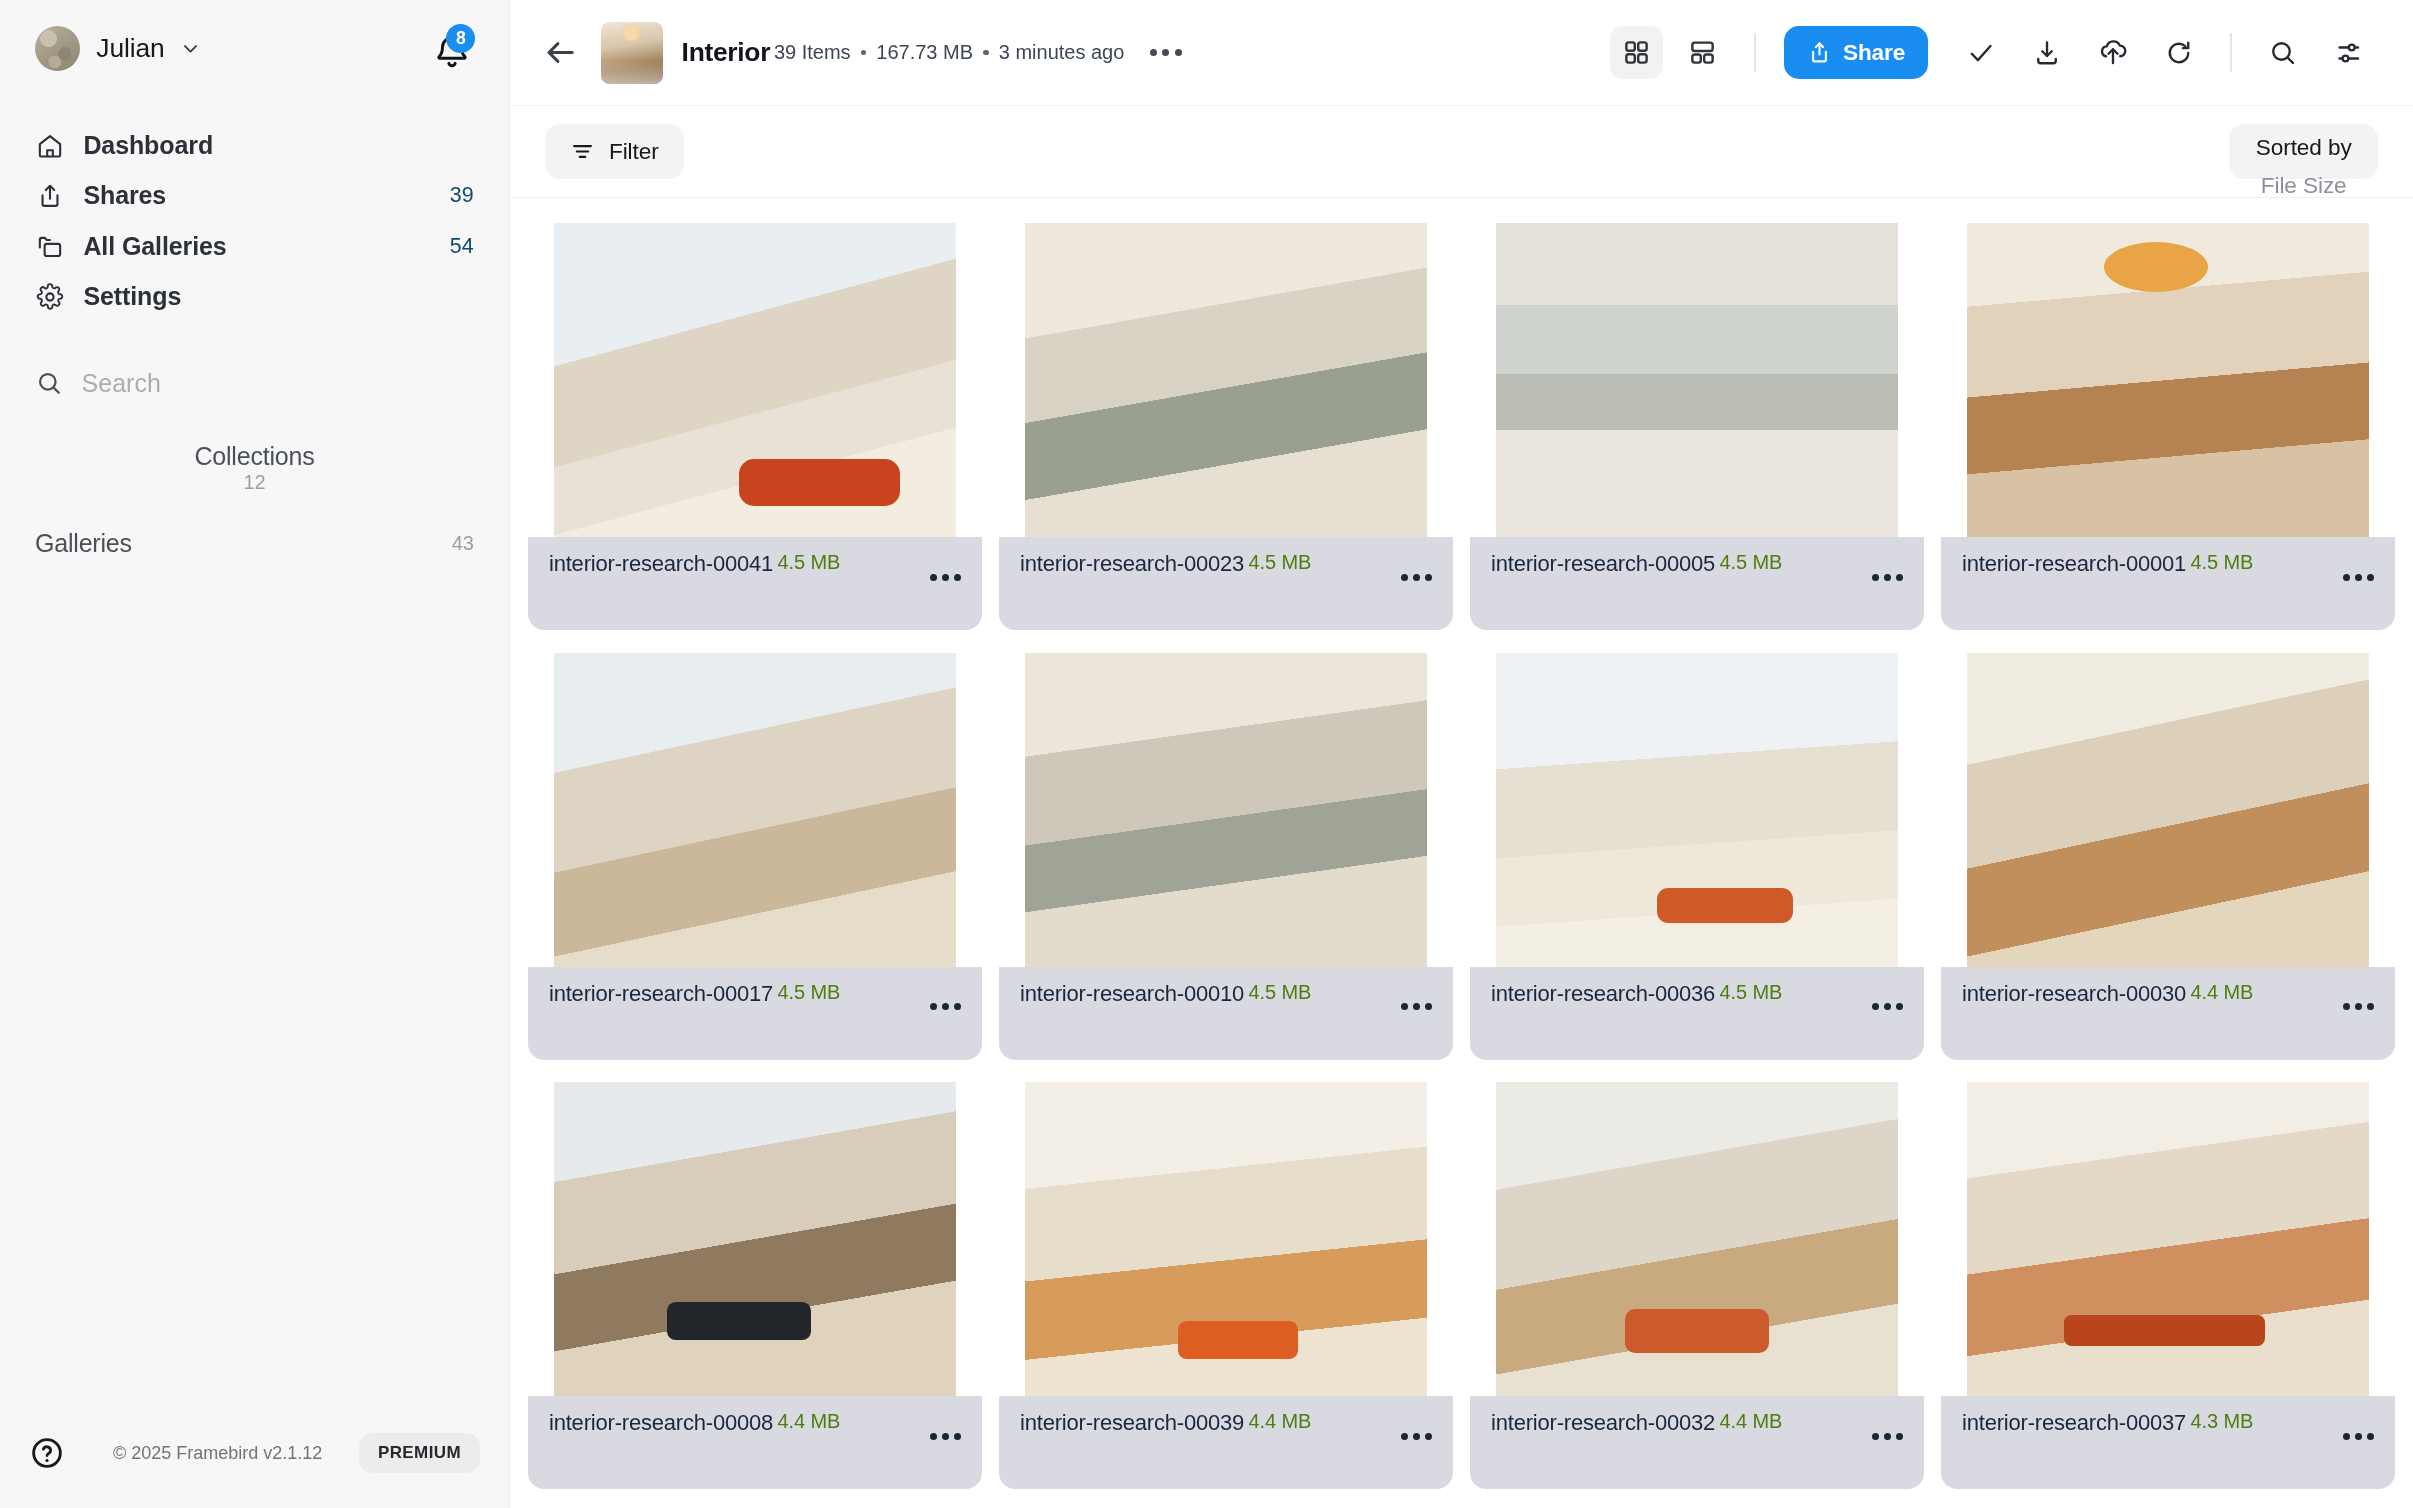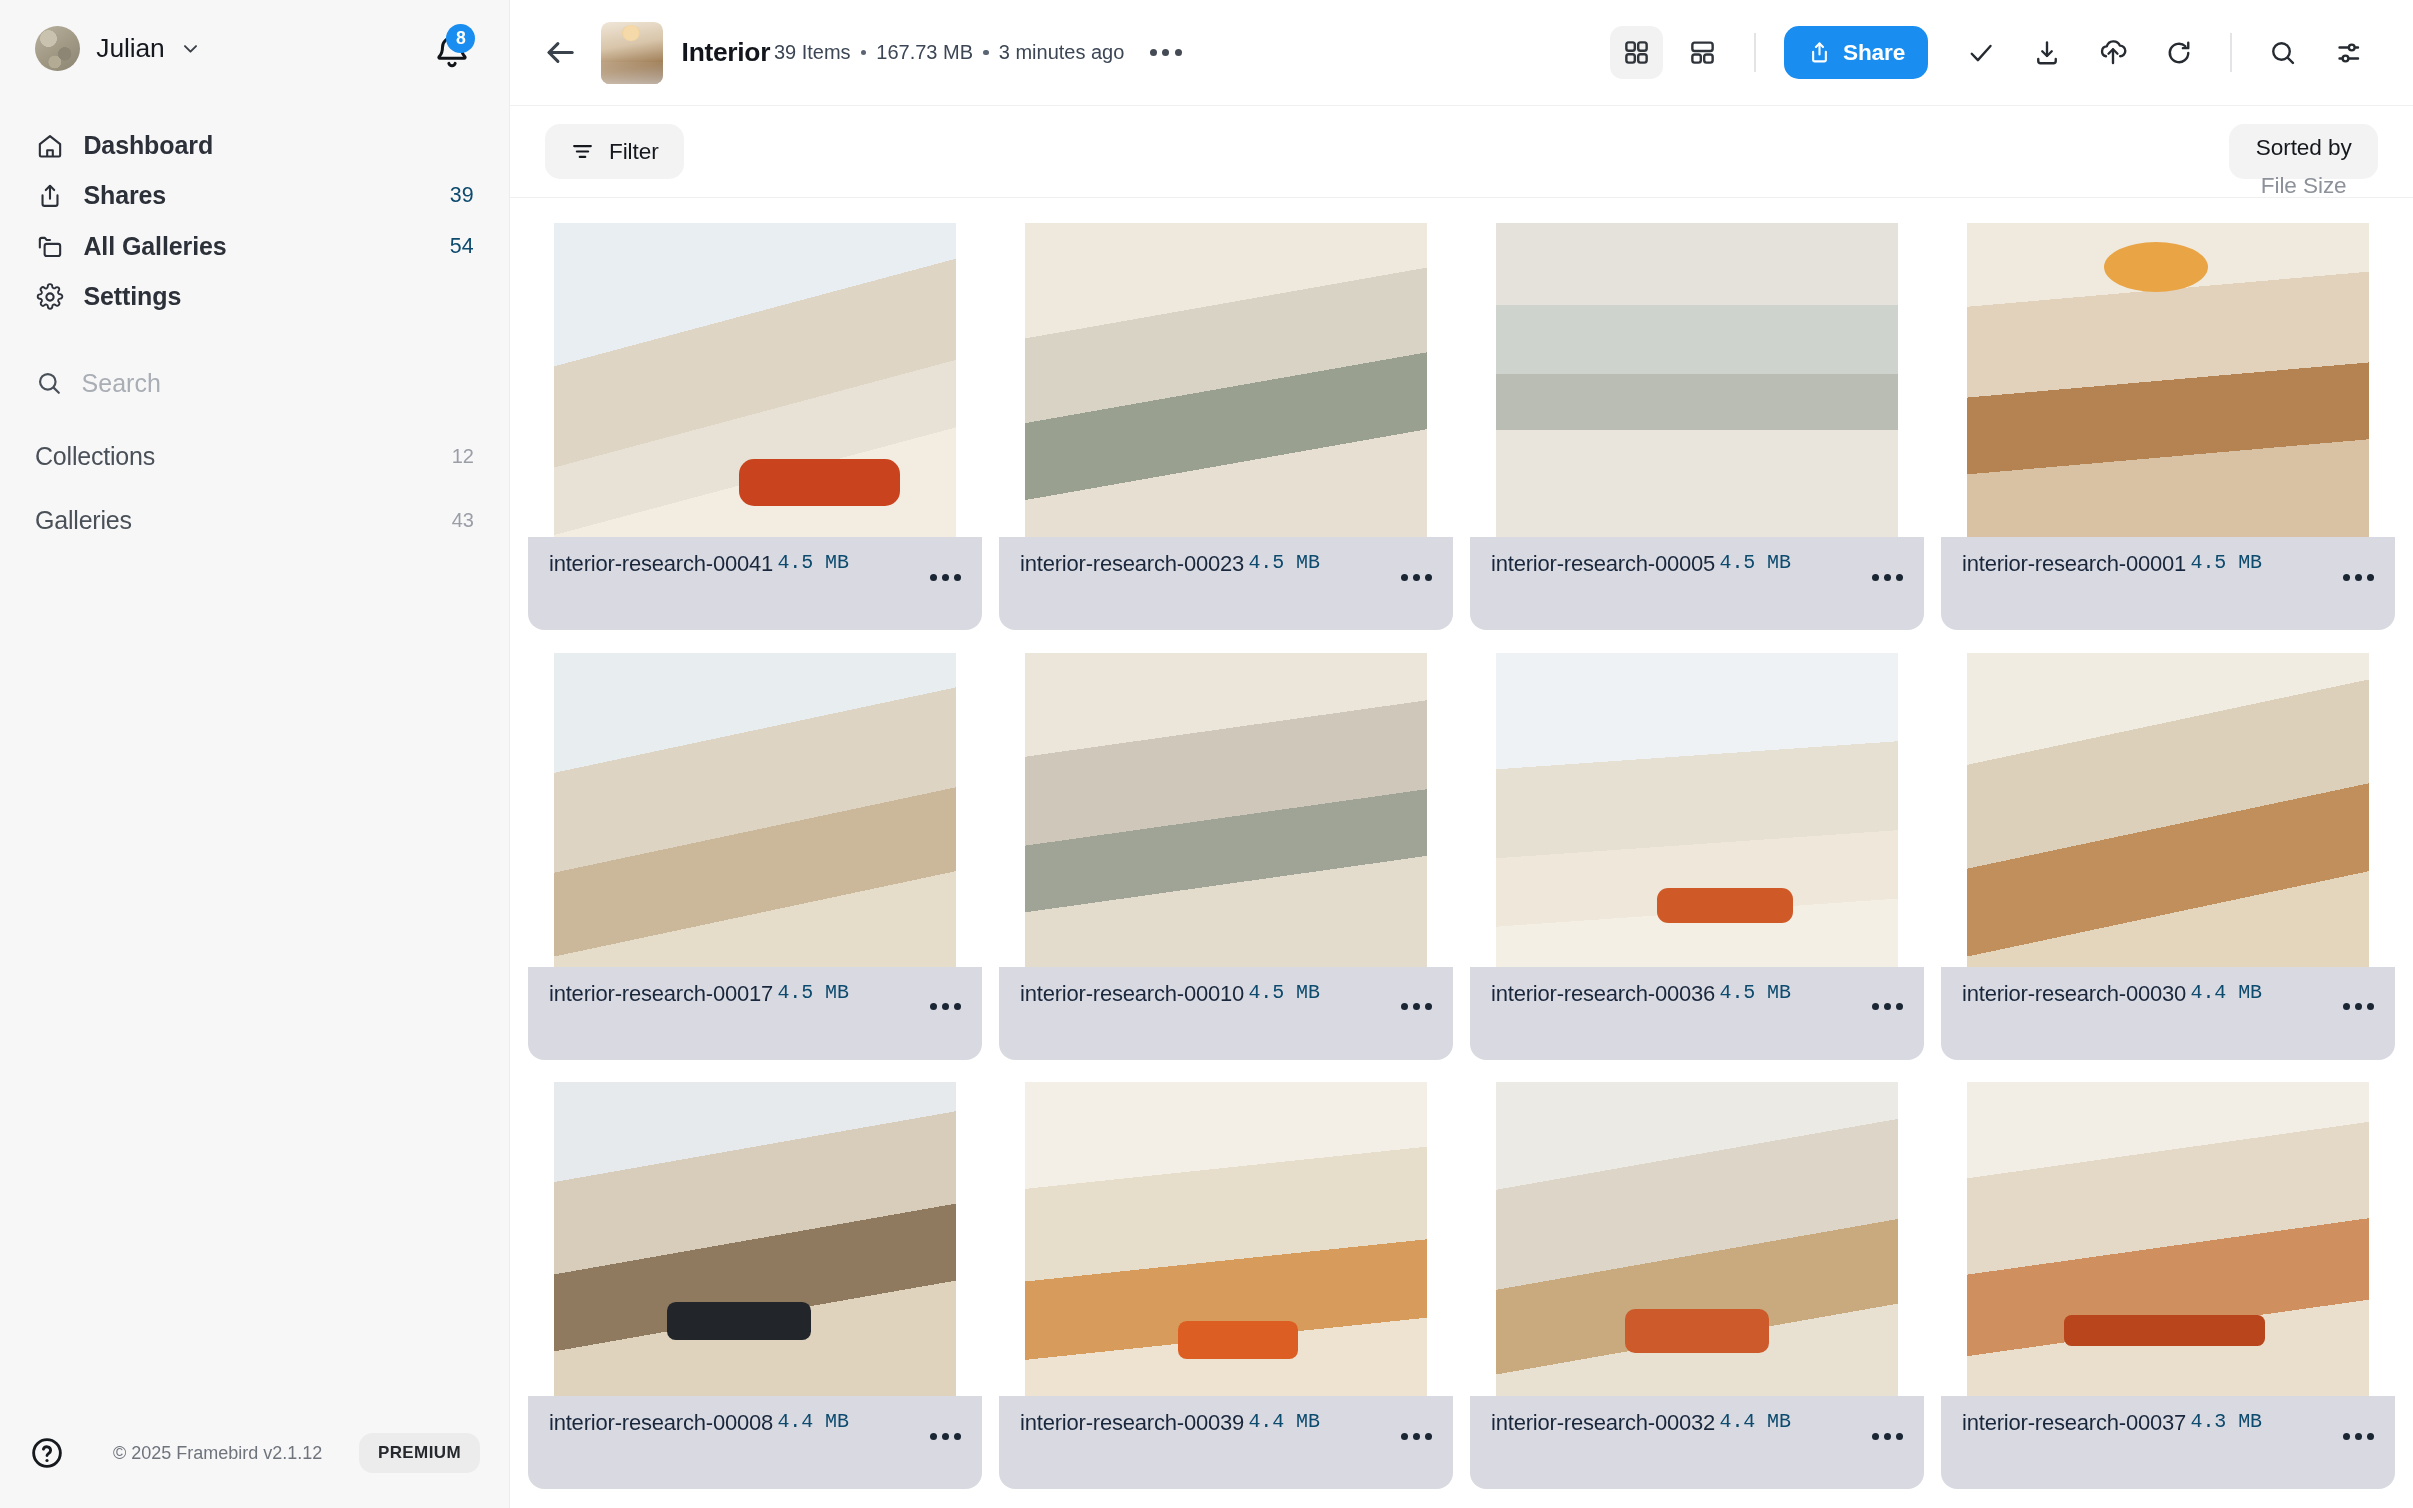--- a/index.html
+++ b/index.html
@@ -61,21 +61,21 @@
   }
   .sb-search .ph { font-size: 25px; color: #a9adb4; }
 
   .sec { margin: 0 35px; }
   .sec-row {
     display: flex; align-items: center; justify-content: space-between;
     padding: 17.6px 0; cursor: pointer;
   }
   .sec-label { font-size: 25px; color: #4a5058; font-weight: 400; letter-spacing: -0.2px; }
   .sec-count { font-size: 20px; color: #9a9ea6; }
-  .sec-first { margin-top: 26.4px; }
+  .sec-first { margin-top: 26.4px; flex-direction: column; }
 
   .sb-foot {
     position: absolute; bottom: 0; left: 0; right: 0;
     display: flex; align-items: center;
     padding: 0 29px 35px 29px; gap: 17.6px;
   }
   .help-btn { width: 36px; height: 36px; cursor: pointer; flex: 0 0 36px; }
   .copyright { font-size: 18px; color: #6f747c; flex: 1; text-align: center; padding-left: 11.3px;}
   .premium {
     background: #ececed; color: #25282d;
@@ -167,21 +167,21 @@
   .ph-img {
     width: 402px; height: 314px; max-width: 100%;
     background-size: cover; background-position: center;
   }
   .card-cap {
     background: #d9dae1; padding: 14px 21.4px 16.3px 21.4px;
     display: flex; align-items: flex-start; min-height: 93px;
   }
   .cap-txt { flex: 1; display: flex; flex-direction: row; gap: 4.4px; }
   .cap-name { font-size: 22px; color: #19273c; letter-spacing: -0.2px; }
-  .cap-size { font-size: 20px; color: #0c4a6e; letter-spacing: -0.1px; font-family: Liberation Mono, monospace; }
+  .cap-size { font-size: 20px; color: #4d7c0f; letter-spacing: -0.1px; }
   .cap-more { display: flex; align-items: center; gap: 5px; margin-top: 22.6px; cursor: pointer;}
   .cap-more i { width: 7px; height: 7px; border-radius: 50%; background: #1b2634; display: block; }
 
   
   .sc1 { background:linear-gradient(165deg,#e9eef2 0 34%,#ded5c5 34% 58%,#e8e2d6 58% 74%,#f2ece1 74% 100%); position:relative;}
   .sc1::after{content:"";position:absolute;left:46%;bottom:10%;width:40%;height:15%;border-radius:15px;background:#c9441e;}
   .sc2 { background:linear-gradient(170deg,#efe9dd 0 30%,#d9d3c6 30% 52%,#9aa08f 52% 72%,#e7e0d2 72% 100%); }
   .sc3 { background:linear-gradient(180deg,#e4e2db 0 26%,#cfd3cd 26% 48%,#b9bdb4 48% 66%,#e9e5dc 66% 100%); }
   .sc4 { background:linear-gradient(175deg,#f0e9dd 0 24%,#e2d2bb 24% 50%,#b58351 50% 72%,#d9c2a3 72% 100%); position:relative;}
   .sc4::after{content:"";position:absolute;left:34%;top:6%;width:26%;height:16%;border-radius:50%;background:#e9a445;}

